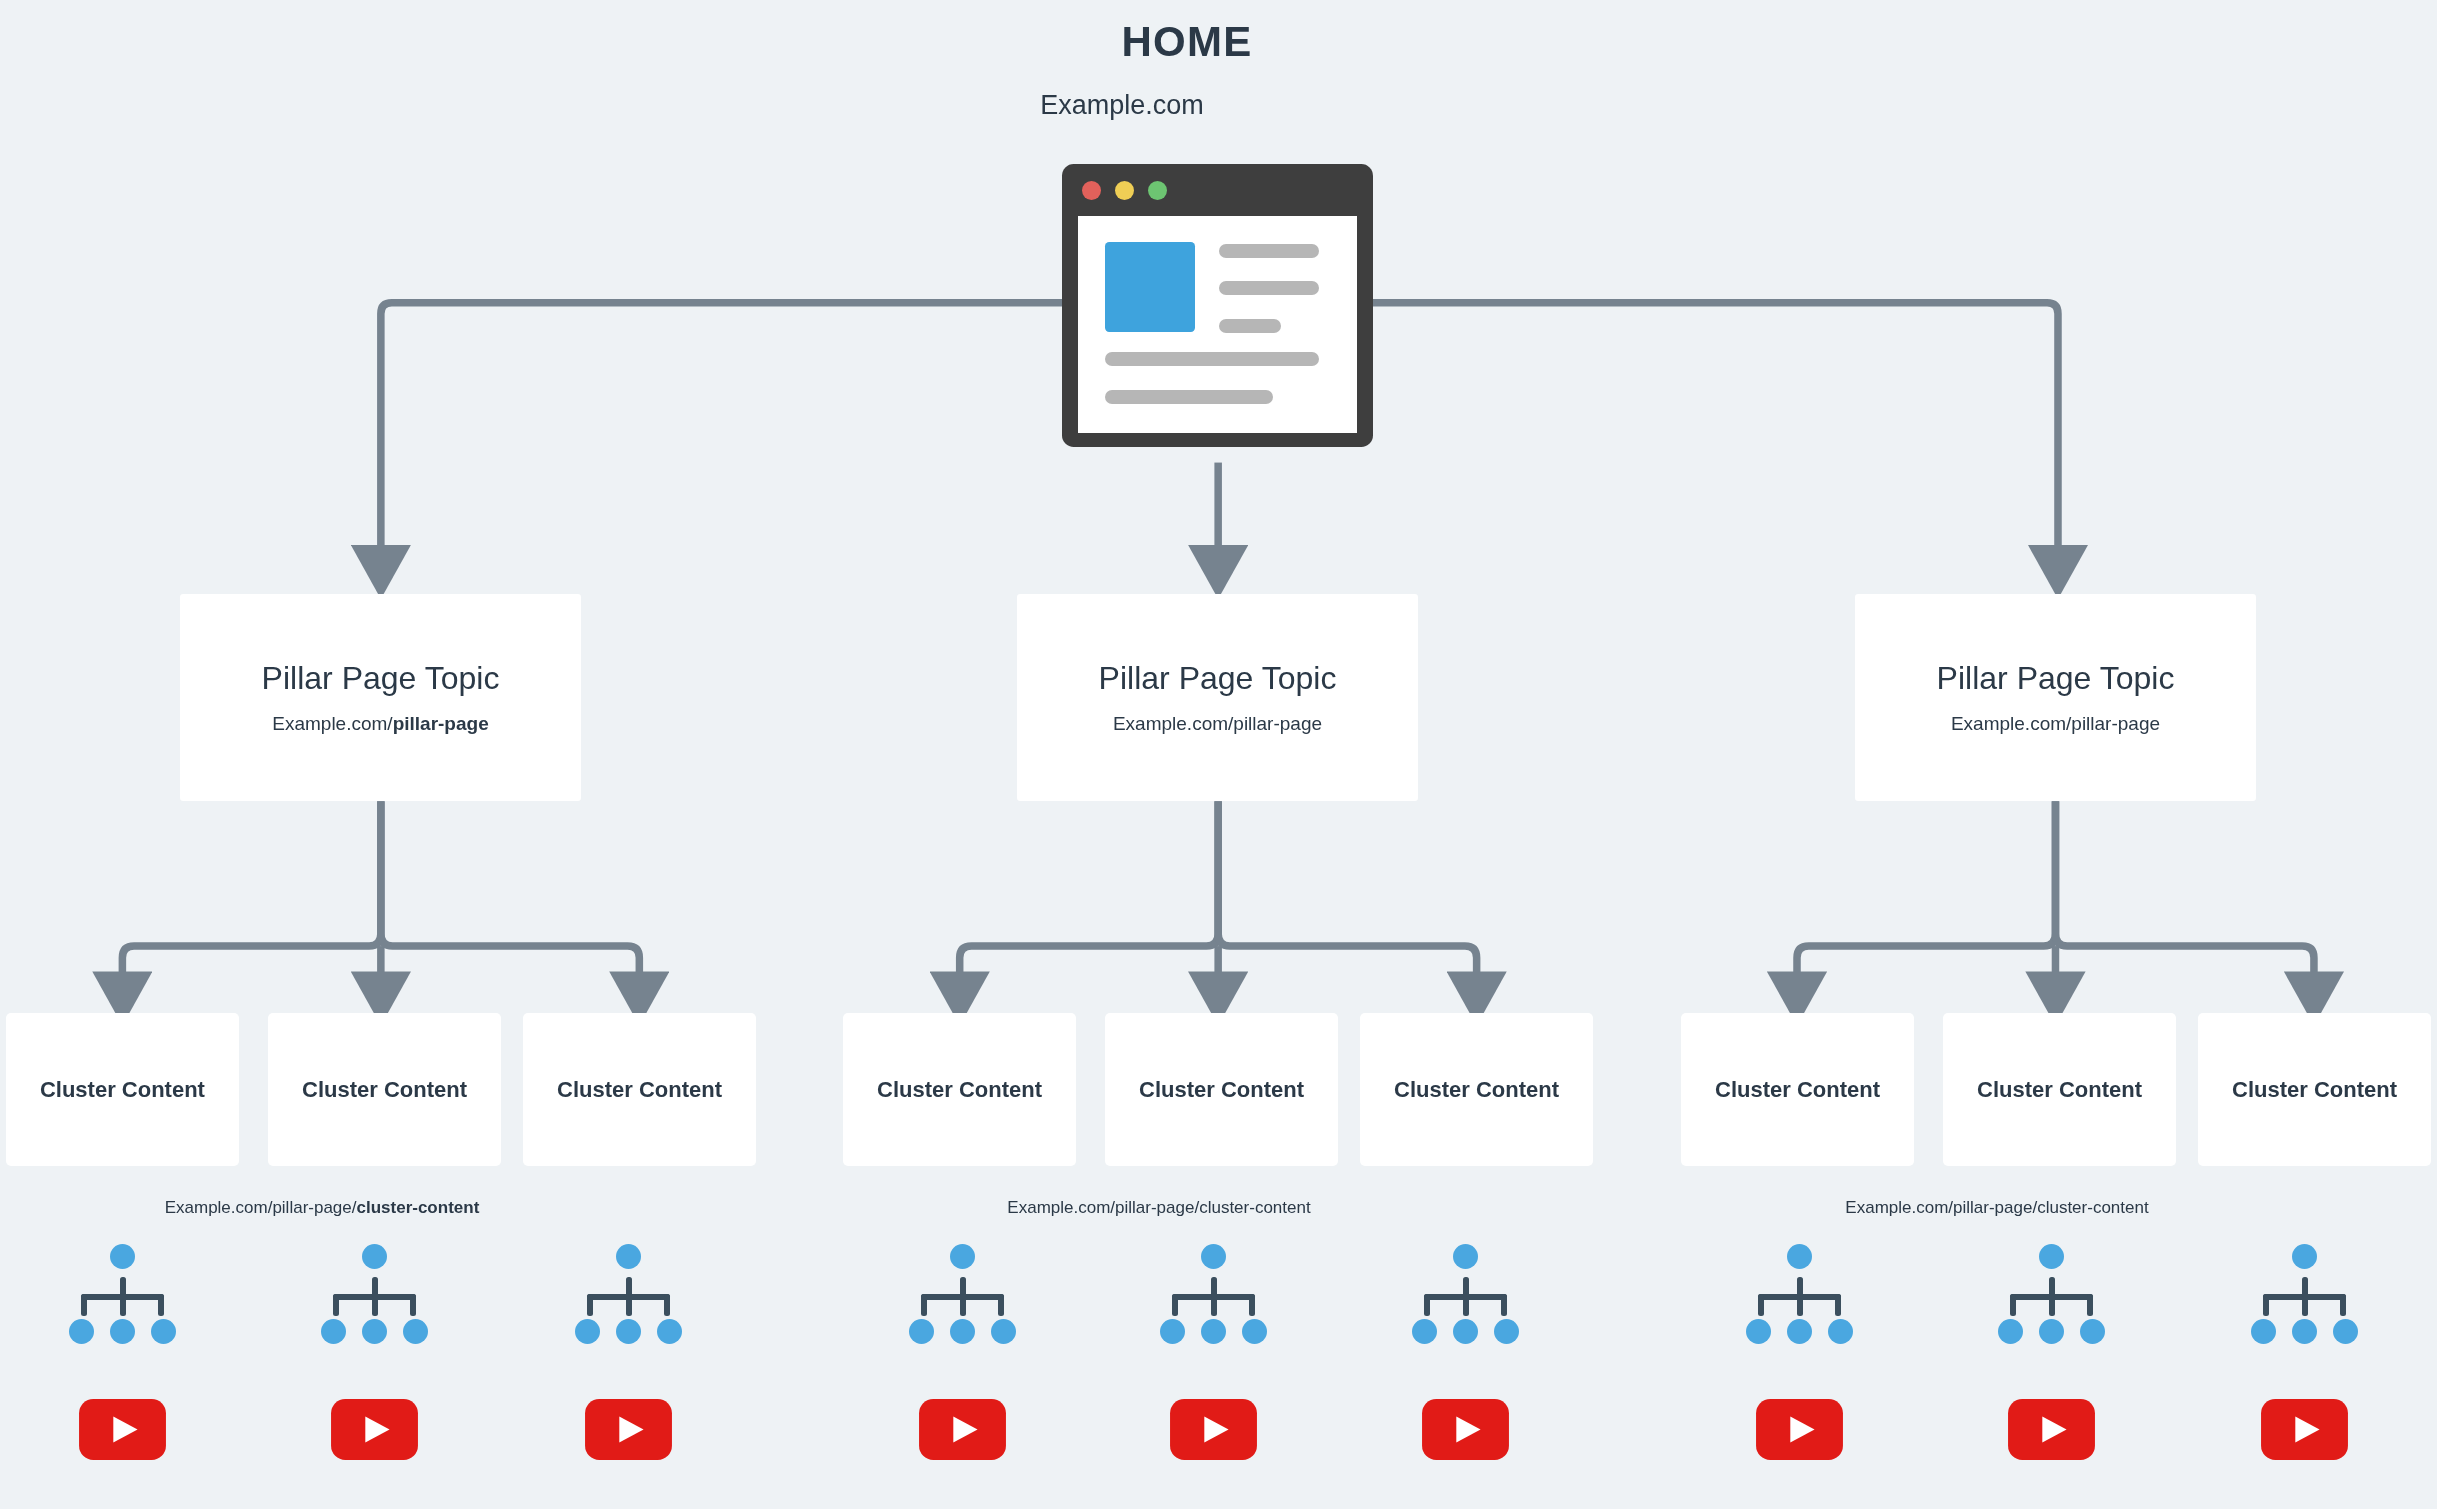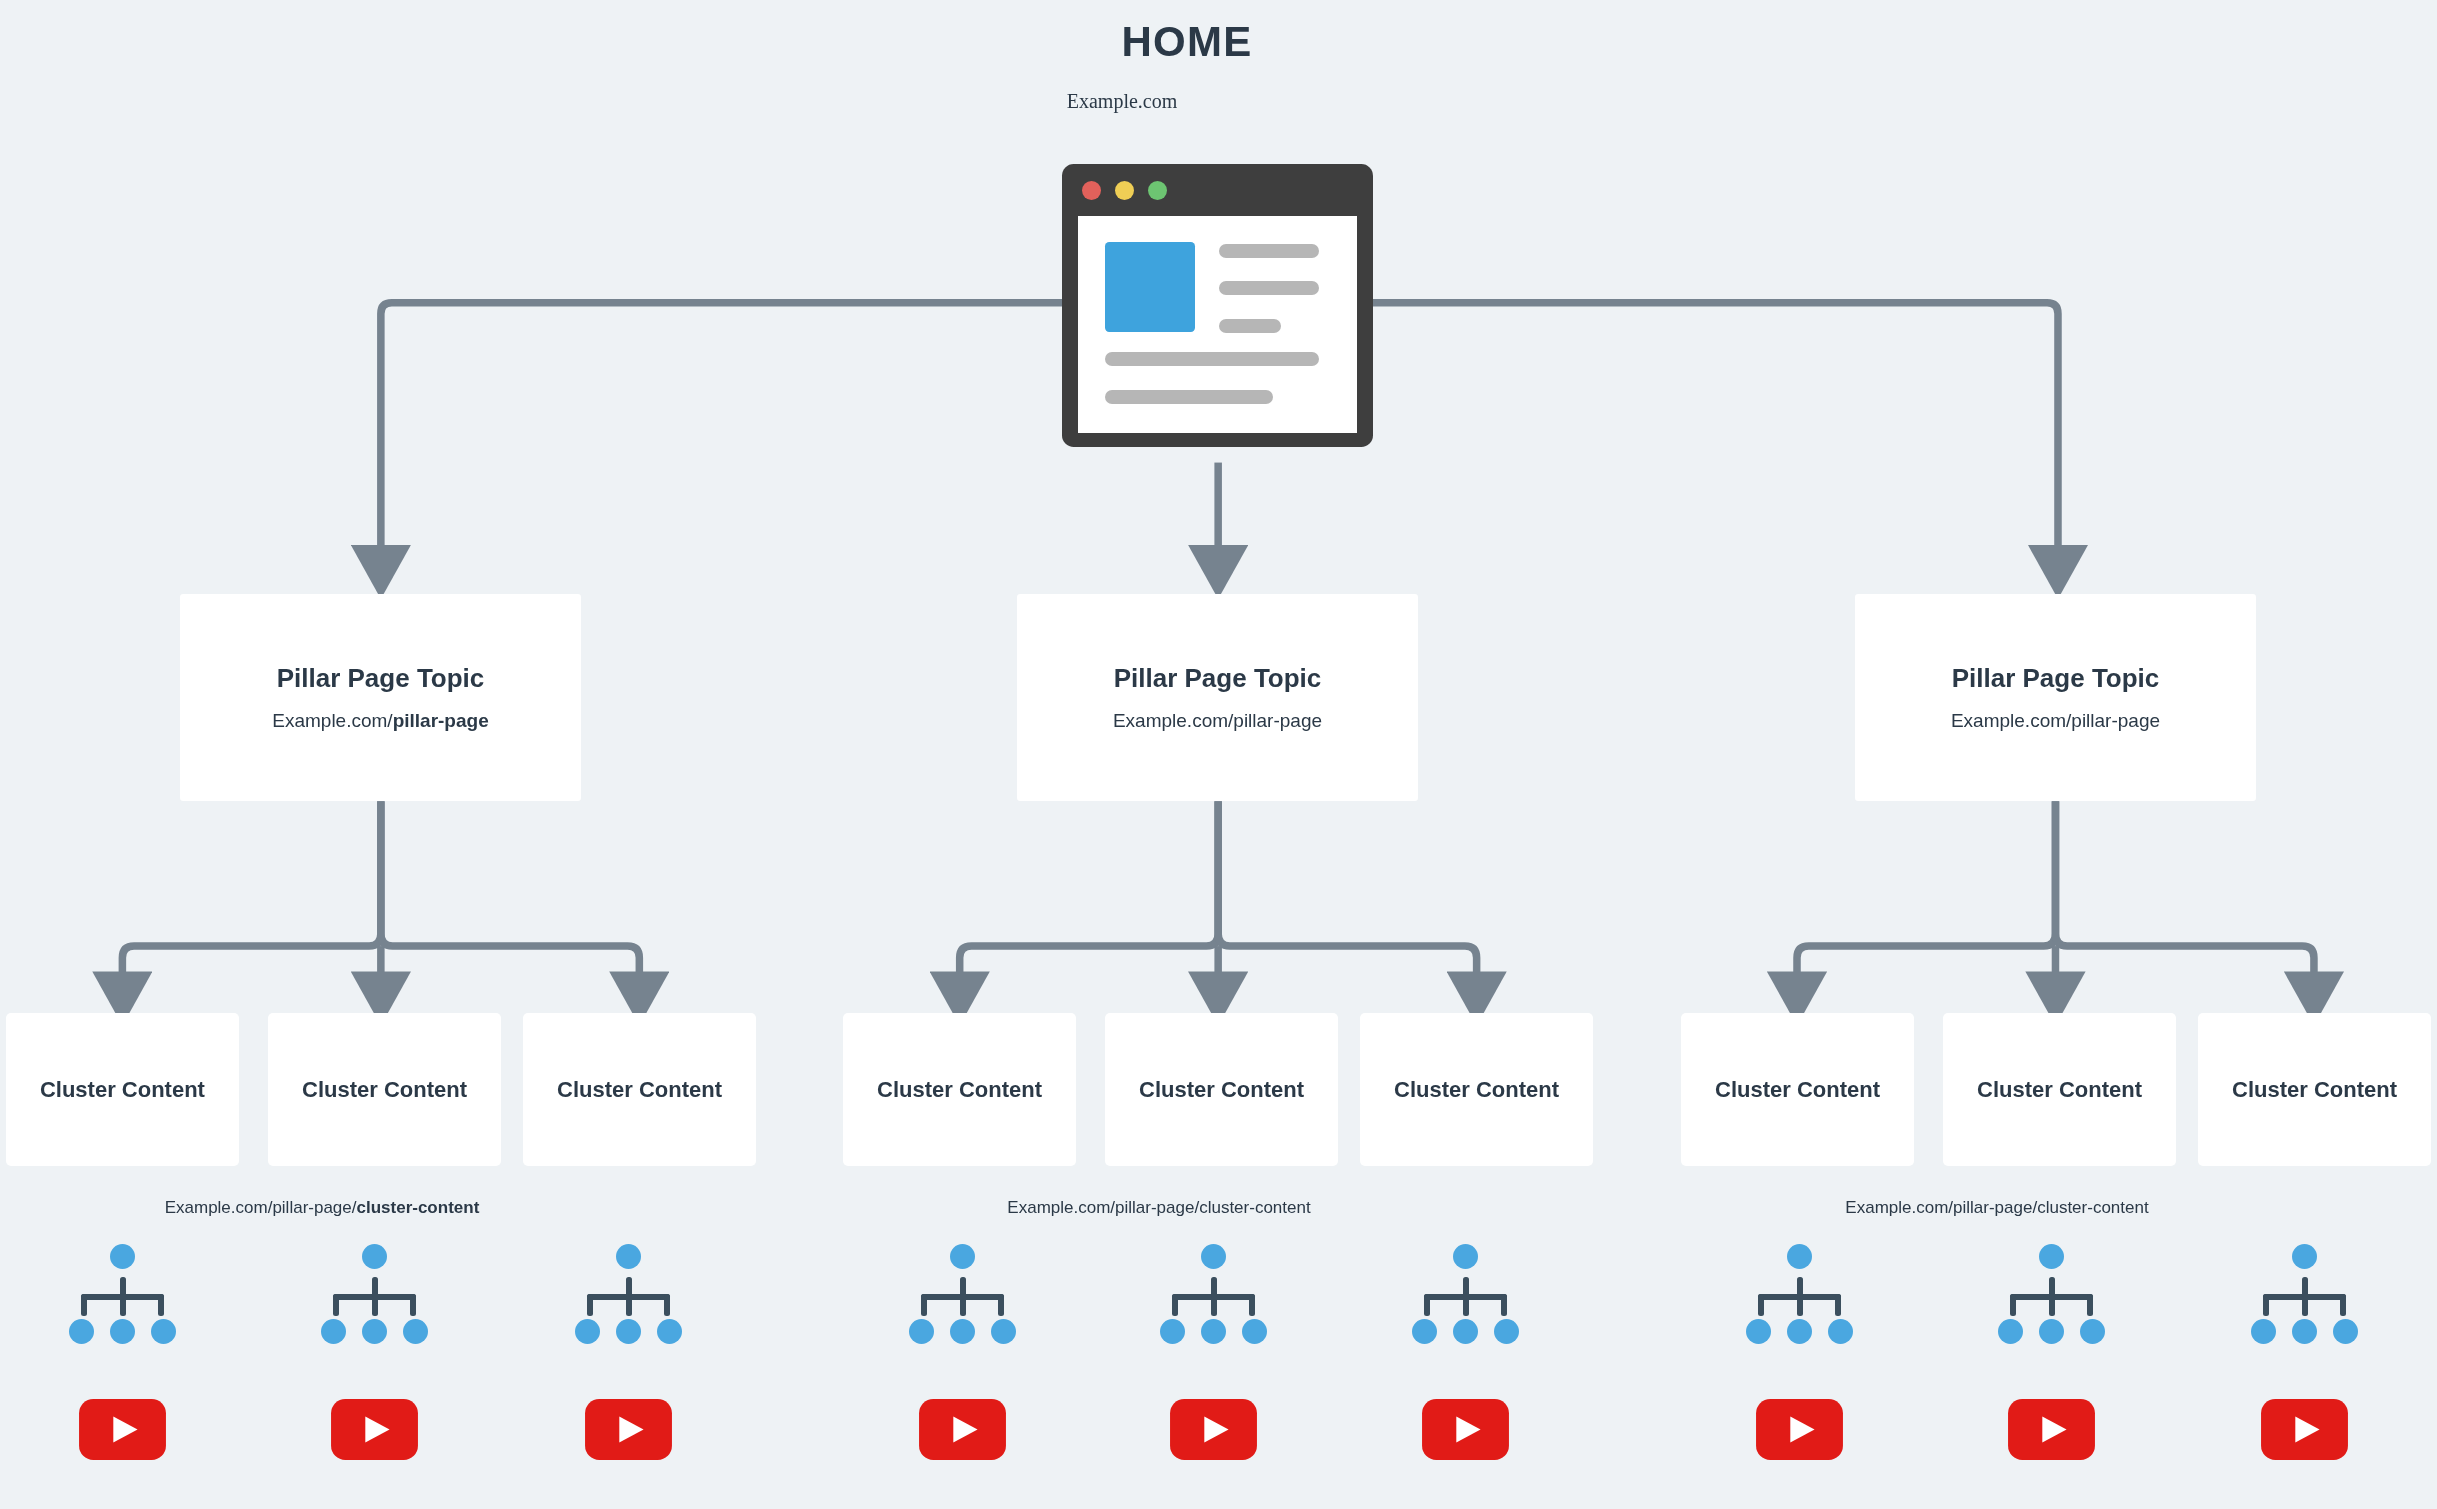--- a/index.html
+++ b/index.html
@@ -42,24 +42,23 @@
     font-weight: bold;
     letter-spacing: 1.3px;
     color: #2b3947;
   }
   .page-subtitle {
     position: absolute;
     left: 0;
     top: 90px;
     width: 2244px;
     text-align: center;
-    font-size: 20px;
+    font-size: 27px;
     font-weight: normal;
     color: #2b3947;
-    font-family: Liberation Serif, serif;
   }
 
   
   .browser {
     position: absolute;
     left: 1062px;
     top: 164px;
     width: 311px;
     height: 283px;
     background: #3e3e3e;
@@ -124,22 +123,22 @@
     width: 401px;
     height: 207px;
     background: #ffffff;
     border-radius: 3.3px;
     display: flex;
     flex-direction: column;
     align-items: center;
     justify-content: center;
   }
   .pillar-title {
-    font-size: 26px;
-    font-weight: bold;
+    font-size: 32px;
+    font-weight: normal;
     color: #2b3947;
     margin-bottom: 16.7px;
     text-align: center;
   }
   .pillar-url {
     font-size: 19px;
     font-weight: normal;
     color: #2b3947;
   }
   .pillar-url b { font-weight: bold; }

